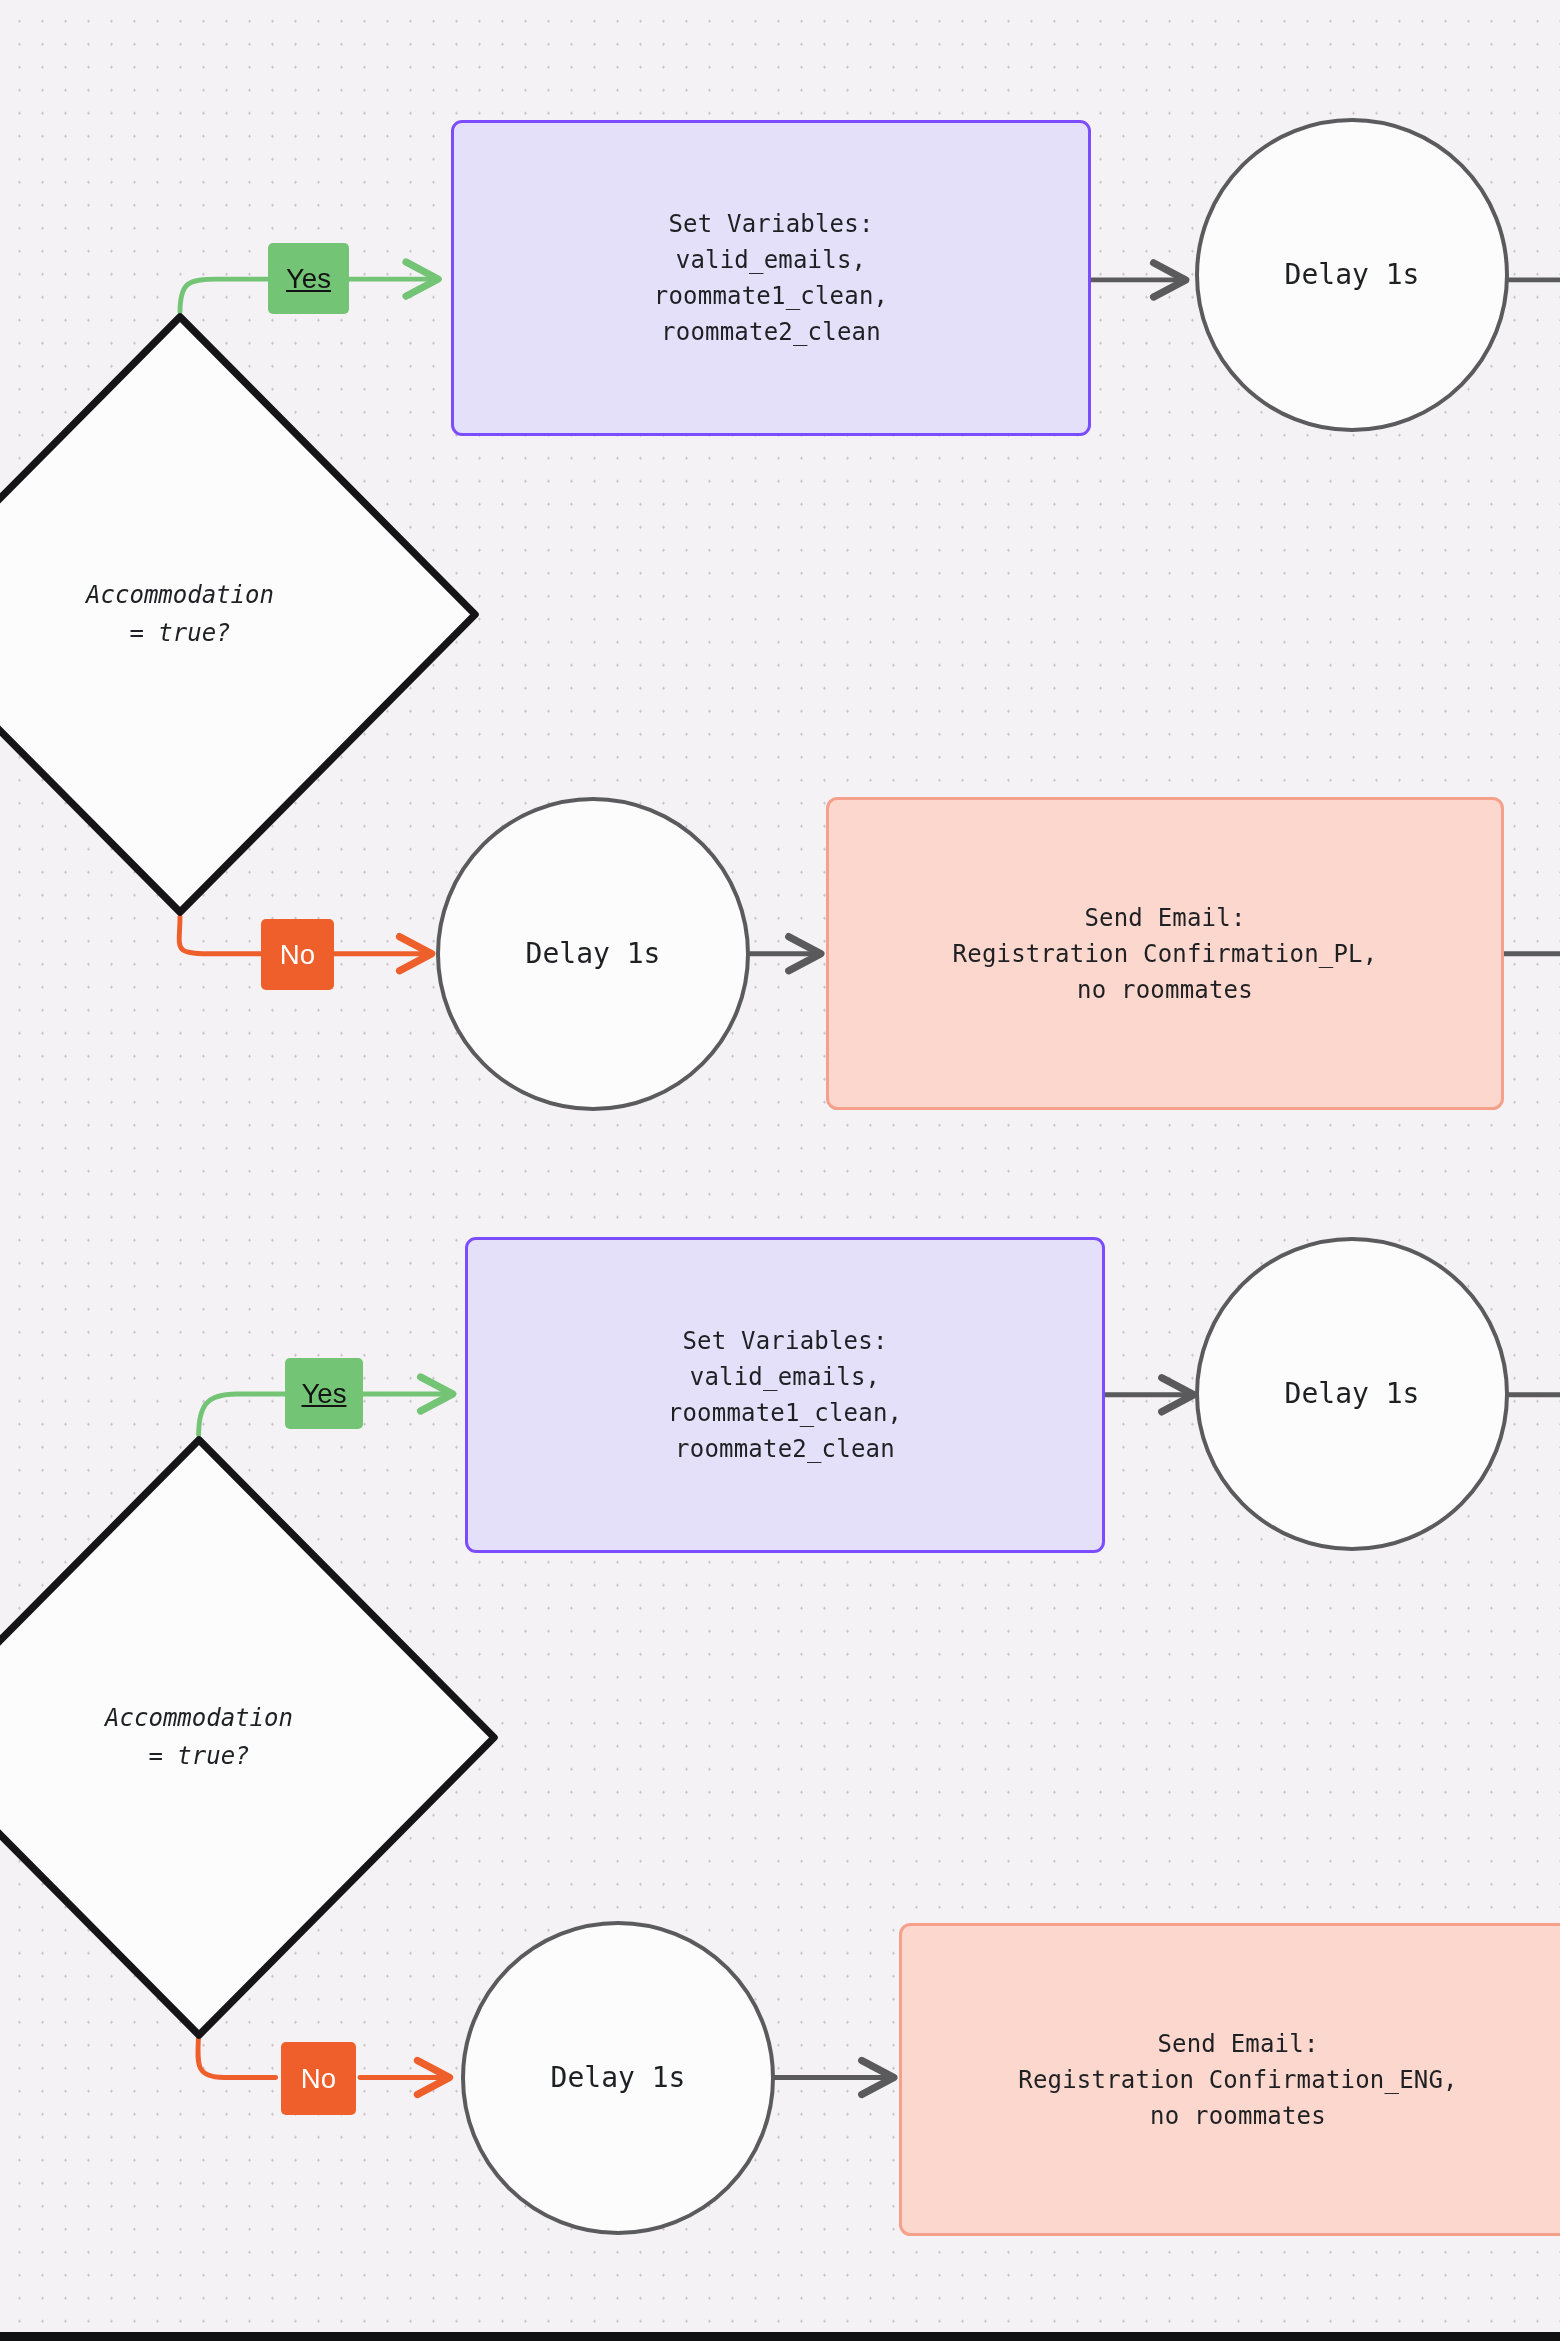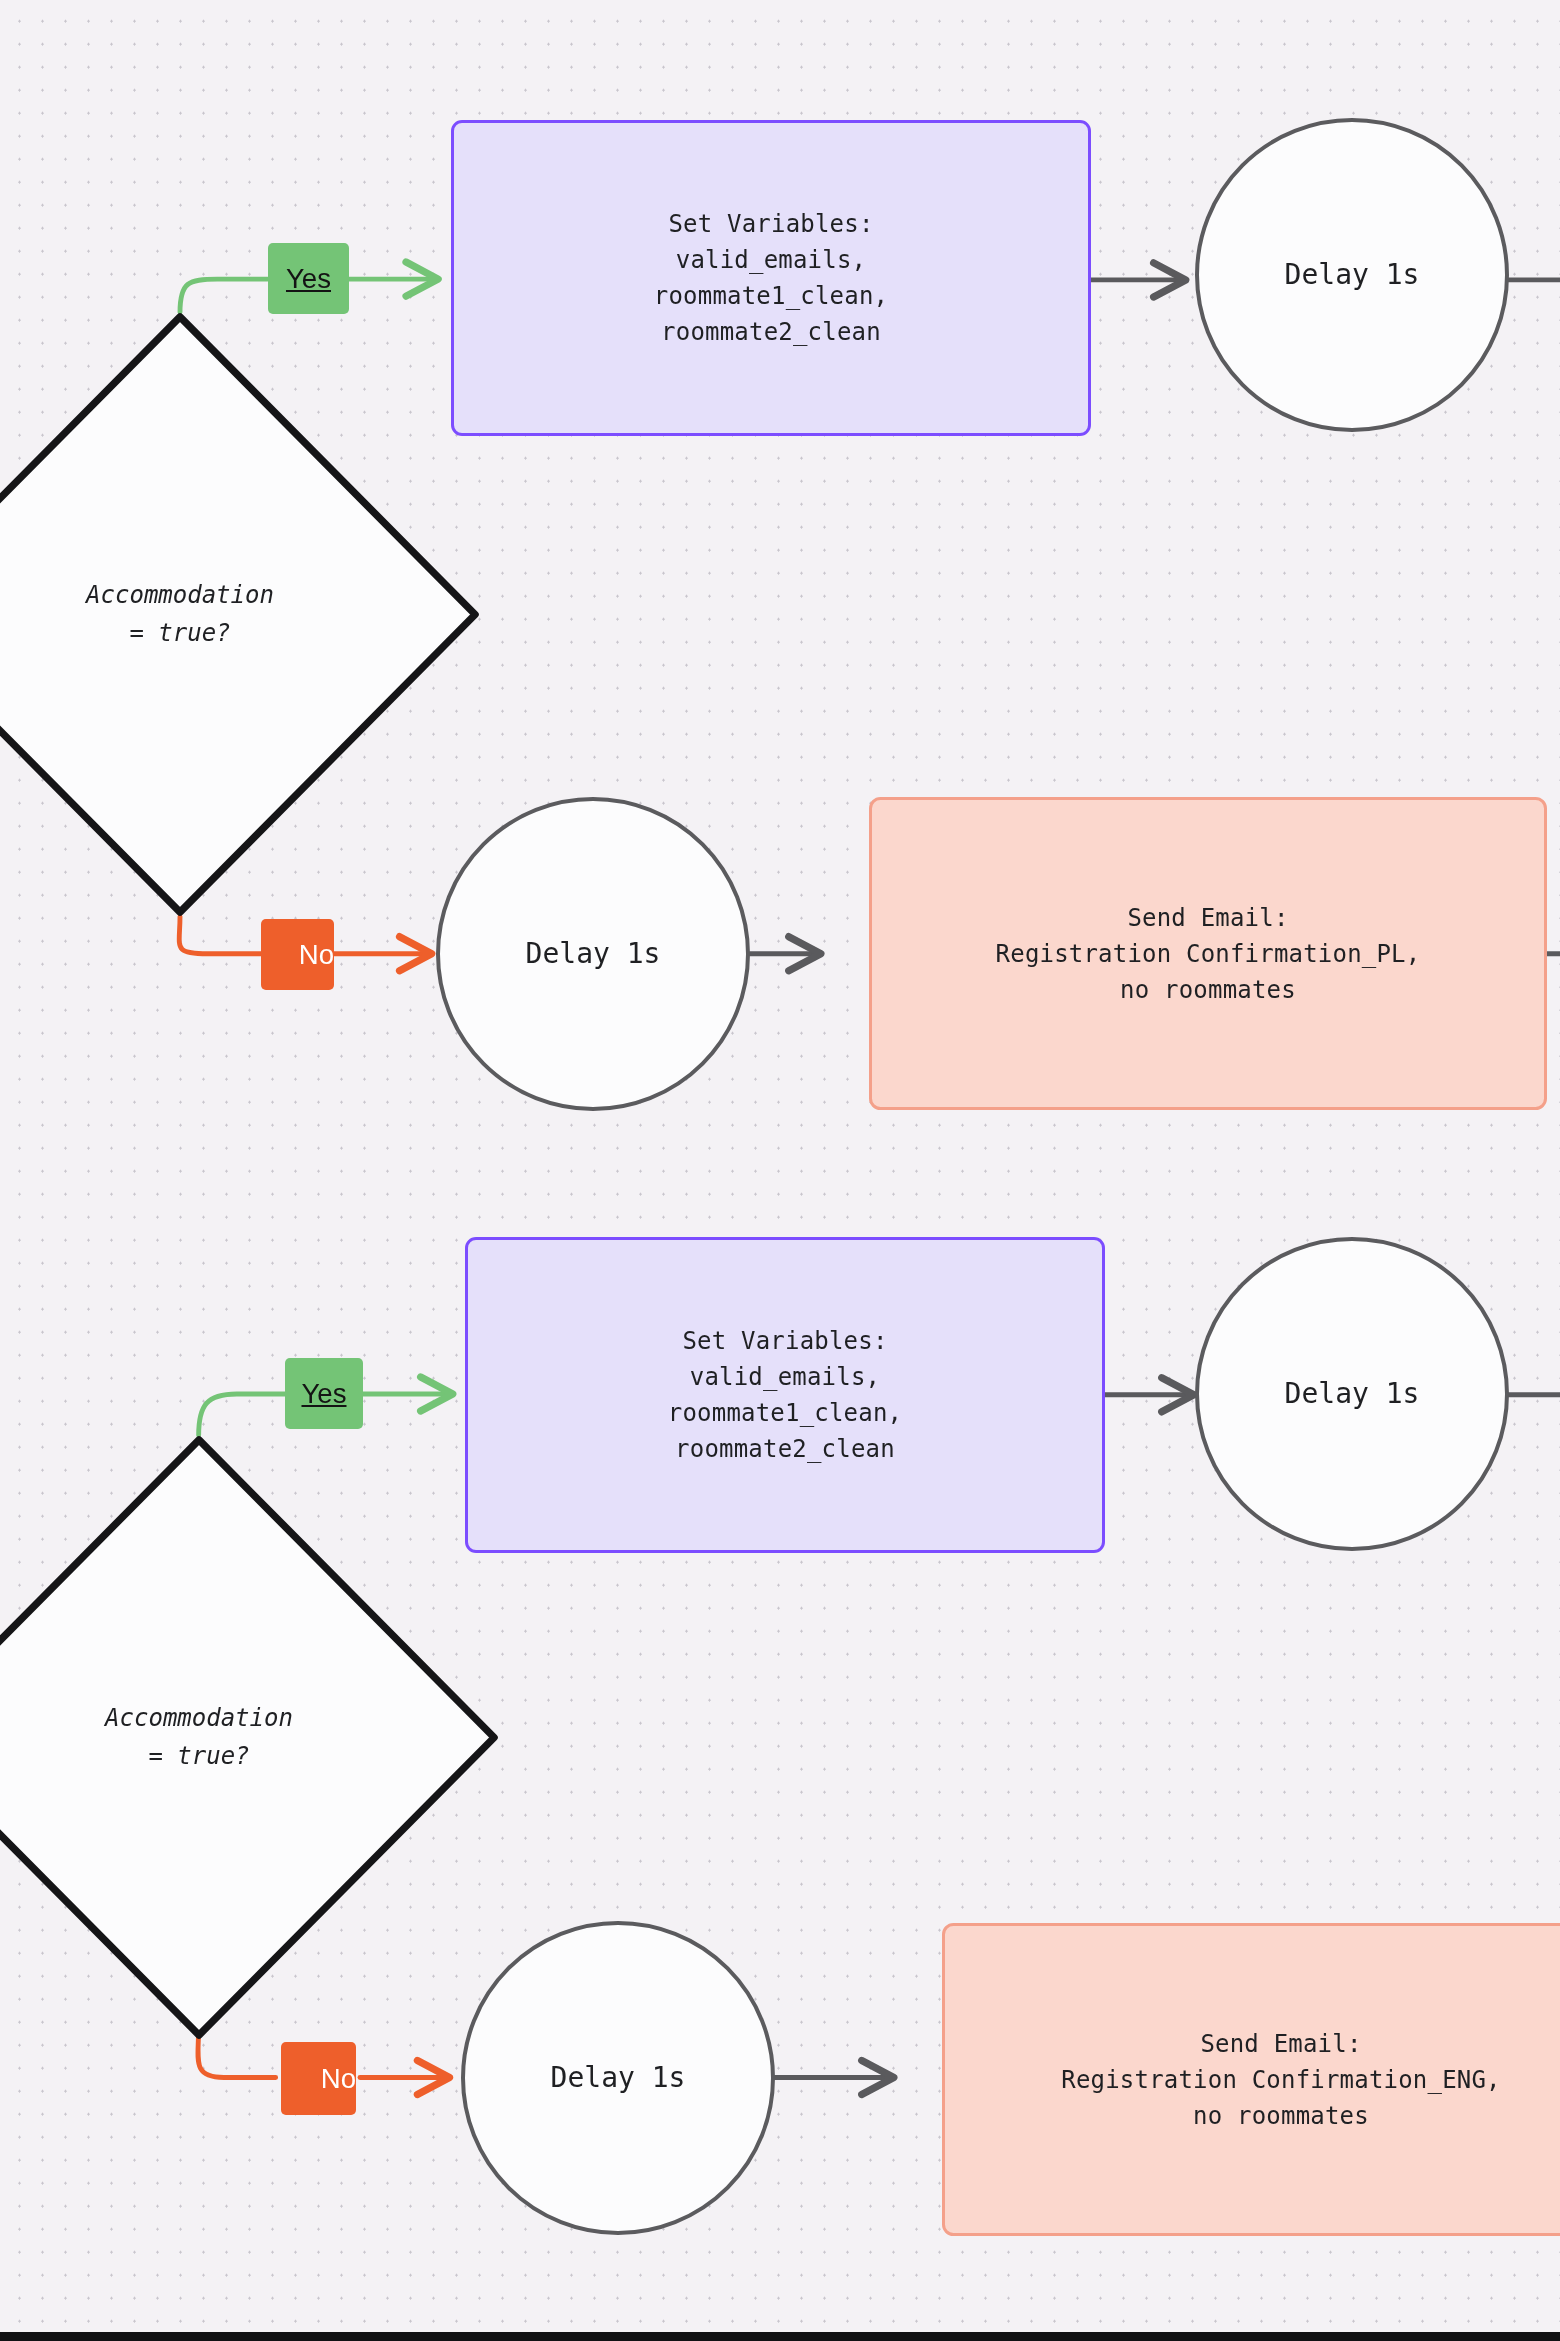--- a/index.html
+++ b/index.html
@@ -58,21 +58,20 @@
     line-height: 1.50;
     letter-spacing: 0.2px;
   }
   .proc-red {
     background: #fbd7cd;
     border: 3.2px solid #f4a08a;
     border-radius: 11.4px;
     font-size: 24px;
     line-height: 1.50;
     letter-spacing: 0.2px;
-    margin-left: 43px;
   }
   .delay-circle {
     background: #fcfcfd;
     border: 4px solid #5b5b5e;
     border-radius: 50%;
     font-size: 28px;
     line-height: 1.4;
   }
   .decision {
     background: transparent;
@@ -108,21 +107,20 @@
     z-index: 6;
   }
   .badge-yes {
     background: #74c476;
     color: #141414;
     text-decoration: underline;
   }
   .badge-no {
     background: #ee5f2b;
     color: #ffffff;
-    justify-content: flex-end;
   }
 </style>
 </head>
 <body>
 
 <div id="canvas">
 
   <svg id="edges" viewBox="0 0 1924 2888" xmlns="http://www.w3.org/2000/svg">
     <defs>
       <marker id="arrow-gray" markerWidth="9" markerHeight="9" refX="7.2" refY="4.5" orient="auto" markerUnits="strokeWidth">

